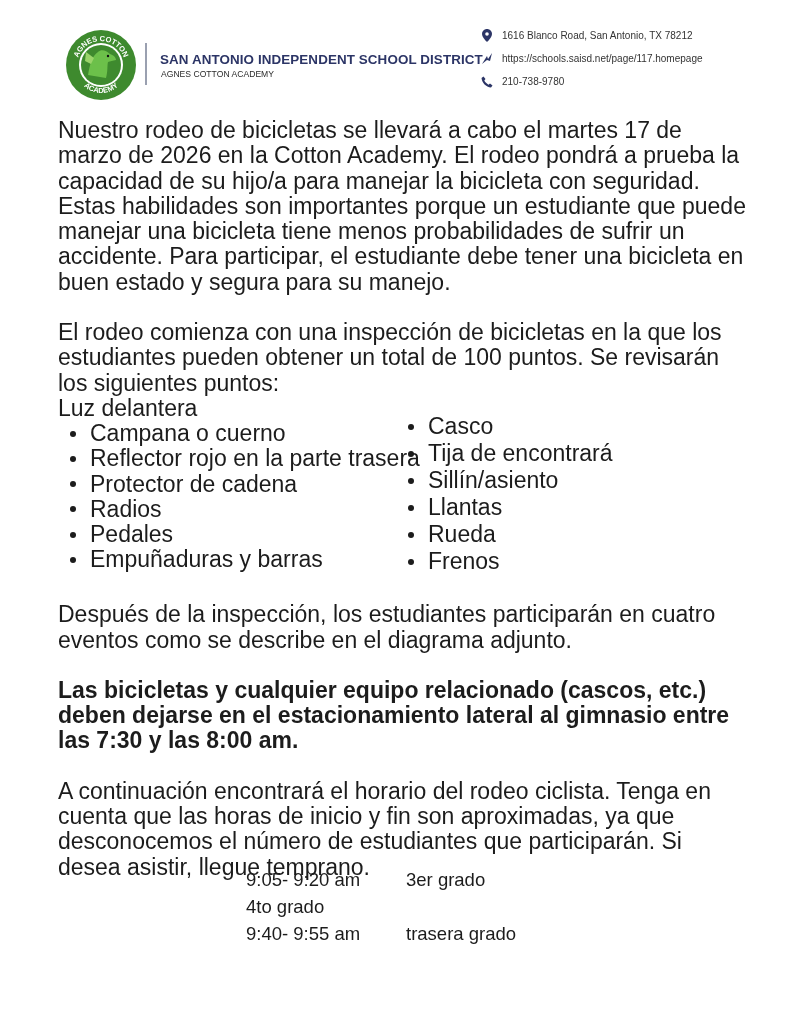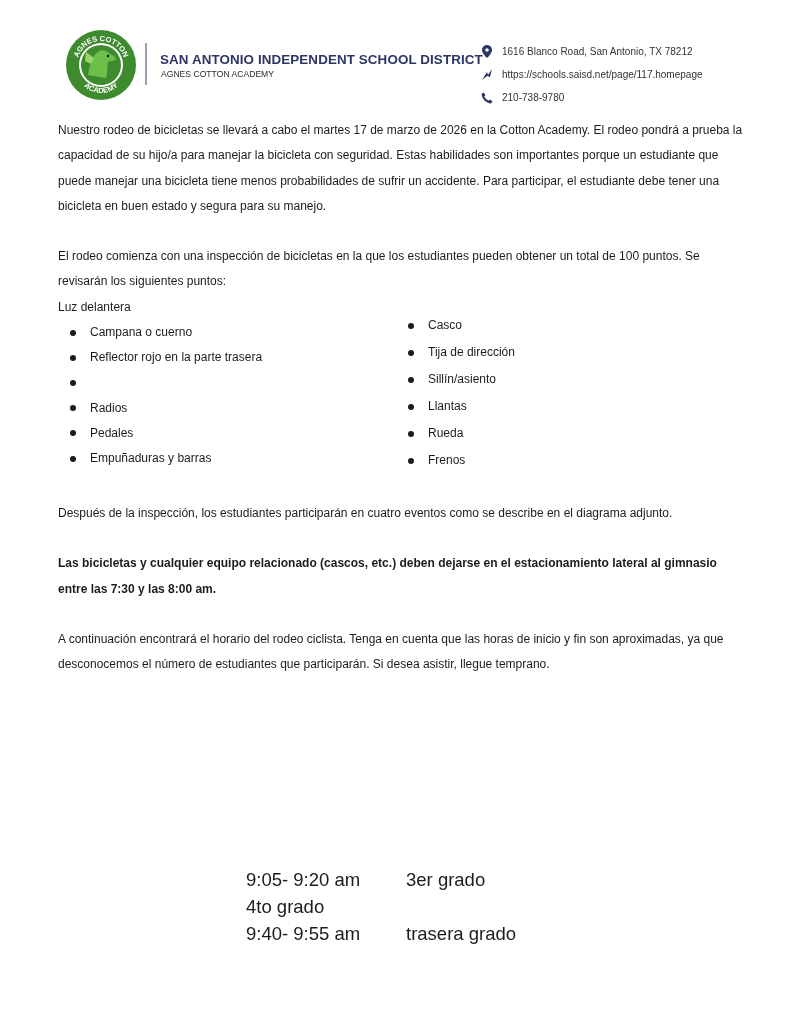--- a/index.html
+++ b/index.html
@@ -14,24 +14,24 @@
   .divider-v {
     position: absolute; left: 145px; top: 43px; width: 2px; height: 42px; background: #9aa0b0;
   }
   .district {
     position: absolute; left: 160px; top: 52px; font-weight: bold; font-size: 13.4px;
     color: #2c3566; letter-spacing: 0.1px; white-space: nowrap;
   }
   .academy {
     position: absolute; left: 161px; top: 69px; font-size: 8.6px; color: #2b2b2b; white-space: nowrap;
   }
-  .contact { position: absolute; left: 480px; top: 40px; }
+  .contact { position: absolute; left: 480px; top: 24px; }
   .contact-row { display: flex; align-items: center; height: 23px; font-size: 10px; color: #333; }
   .contact-row .ic { width: 14px; height: 14px; margin-right: 8px; display: inline-flex; align-items: center; justify-content: center; }
-  .content { position: absolute; left: 58px; top: 118px; width: 690px; font-size: 12px; line-height: 25.3px; color: #1c1c1c; }
+  .content { position: absolute; left: 58px; top: 118px; width: 690px; font-size: 23px; line-height: 25.3px; color: #1c1c1c; }
   .para { margin: 0; }
   .gap { height: 25px; }
   .bold { font-weight: bold; }
   .lists { position: relative; height: 168px; }
   .list-left { position: absolute; left: 0; top: 0; margin: 0; padding: 0; list-style: none; }
   .list-right { position: absolute; left: 348px; top: -8px; margin: 0; padding: 0; list-style: none; }
   .list-left li { height: 25.2px; display: flex; align-items: center; }
   .list-right li { height: 27px; display: flex; align-items: center; }
   .bullet { width: 6px; height: 6px; border-radius: 50%; background: #1c1c1c; margin-left: 12px; margin-right: 14px; flex: none; }
   .list-right .bullet { margin-left: 2px; }
@@ -103,20 +103,21 @@
       <li>
           <span class="bullet"></span>
           <span>Campana o cuerno</span>
         </li>
       <li>
           <span class="bullet"></span>
           <span>Reflector rojo en la parte trasera</span>
         </li>
       <li>
           <span class="bullet"></span>
+          <span>Protector de cadena</span>
         </li>
       <li>
           <span class="bullet"></span>
           <span>Radios</span>
         </li>
       <li>
           <span class="bullet"></span>
           <span>Pedales</span>
         </li>
       <li>
@@ -124,21 +125,21 @@
           <span>Empuñaduras y barras</span>
         </li>
     </ul>
     <ul class="list-right">
       <li>
           <span class="bullet"></span>
           <span>Casco</span>
         </li>
       <li>
           <span class="bullet"></span>
-          <span>Tija de dirección</span>
+          <span>Tija de encontrará</span>
         </li>
       <li>
           <span class="bullet"></span>
           <span>Sillín/asiento</span>
         </li>
       <li>
           <span class="bullet"></span>
           <span>Llantas</span>
         </li>
       <li>

